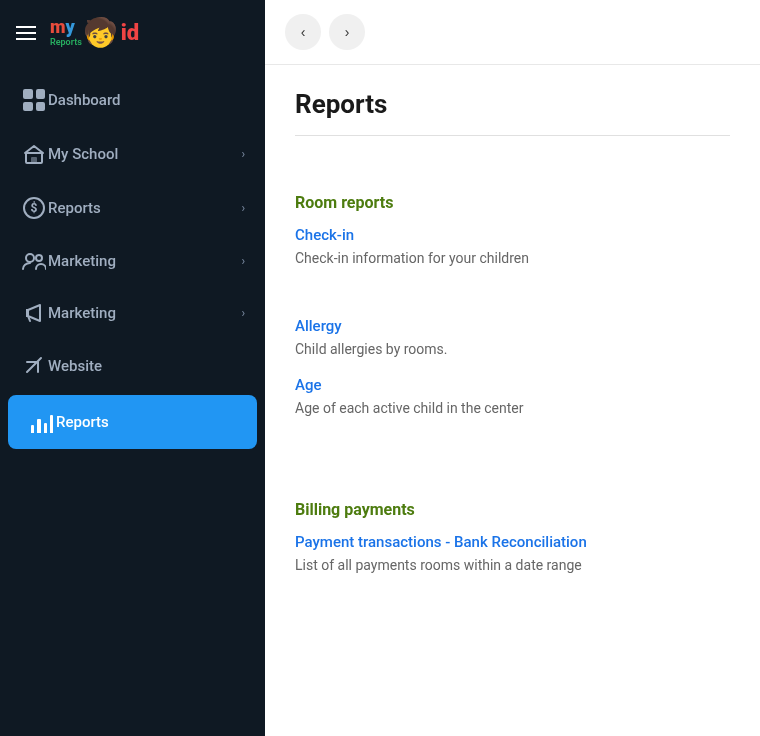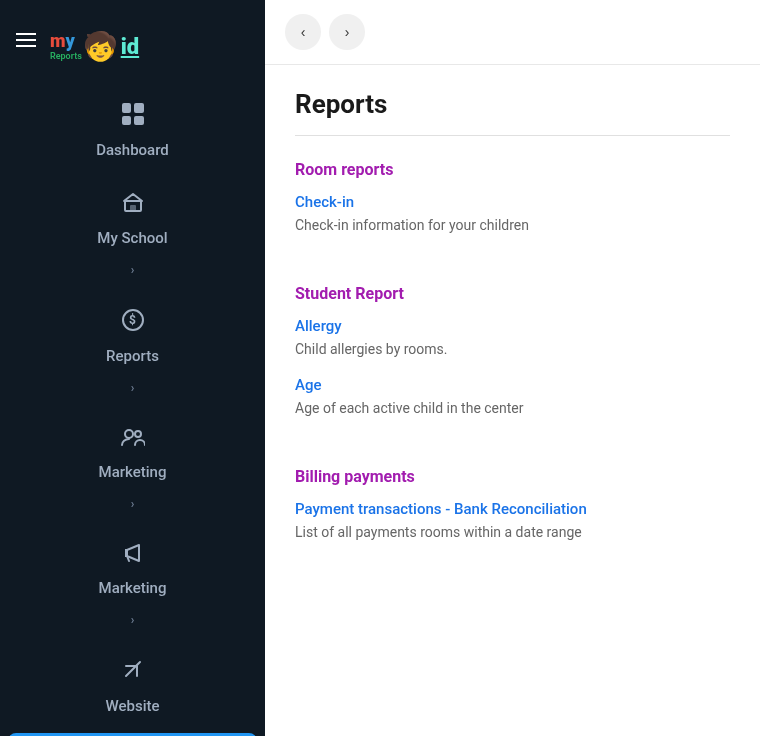--- a/index.html
+++ b/index.html
@@ -33,21 +33,20 @@
       display: block;
       width: 20px;
       height: 2px;
       background: #fff;
     }
 
     .logo {
       display: flex;
       align-items: center;
       gap: 2px;
-      margin-top: 14px;
     }
 
     .logo-my {
       font-weight: 900;
       font-size: 18px;
       line-height: 1;
     }
 
     .logo-reports {
       font-size: 9px;
@@ -65,25 +64,24 @@
     }
 
     .nav-item {
       display: flex;
       align-items: center;
       padding: 16px 20px;
       cursor: pointer;
       color: #a0aec0;
       font-size: 15px;
       font-weight: 500;
-      gap: 16px;
+      gap: 0;
       transition: background 0.2s;
       border-radius: 0;
       position: relative;
-      flex-direction: column;
     }
 
     .nav-item.active {
       background: #2196F3;
       color: #fff;
       border-radius: 8px;
       margin: 2px 8px;
     }
 
     .nav-item .nav-icon {
@@ -187,22 +185,23 @@
     .reports-content {
       padding: 0 30px 30px 30px;
       display: flex;
       flex-direction: column;
       gap: 32px;
     }
 
     .report-section-title {
       font-size: 16px;
       font-weight: 700;
-      color: #a21caf;
+      color: #4d7c0f;
       margin-bottom: 14px;
+      margin-top: 33px;
     }
 
     .report-item {
       margin-bottom: 16px;
     }
 
     .report-link {
       color: #1a73e8;
       font-size: 15px;
       font-weight: 500;
@@ -236,21 +235,21 @@
         <span></span>
     </div>
     <div class="logo">
       <div class="logo-text-group">
         <div class="logo-my">
           <span style="color:#e74c3c;">m</span><span style="color:#3498db;">y</span>
         </div>
         <div class="logo-reports">Reports</div>
       </div>
       <span style="font-size:28px; line-height:1;">🧒</span>
-      <span style="font-size:22px; font-weight:900; color:#5eead4;text-decoration:underline;">id</span>
+      <span style="font-size:22px; font-weight:900; color:#ef4444;">id</span>
     </div>
   </div>
 
   <div class="sidebar-nav">
 
     <div class="nav-item">
       <div class="nav-icon">
         <div class="icon-dashboard">
           <span></span>
             <span></span>
@@ -343,21 +342,20 @@
 
     <div class="report-section">
       <div class="report-section-title">Room reports</div>
       <div class="report-item">
         <a class="report-link">Check-in</a>
         <span class="report-desc">Check-in information for your children</span>
       </div>
     </div>
 
     <div class="report-section">
-      <div class="report-section-title">Student Report</div>
       <div class="report-item">
         <a class="report-link">Allergy</a>
         <span class="report-desc">Child allergies by rooms.</span>
       </div>
       <div class="report-item">
         <a class="report-link">Age</a>
         <span class="report-desc">Age of each active child in the center</span>
       </div>
     </div>
 

